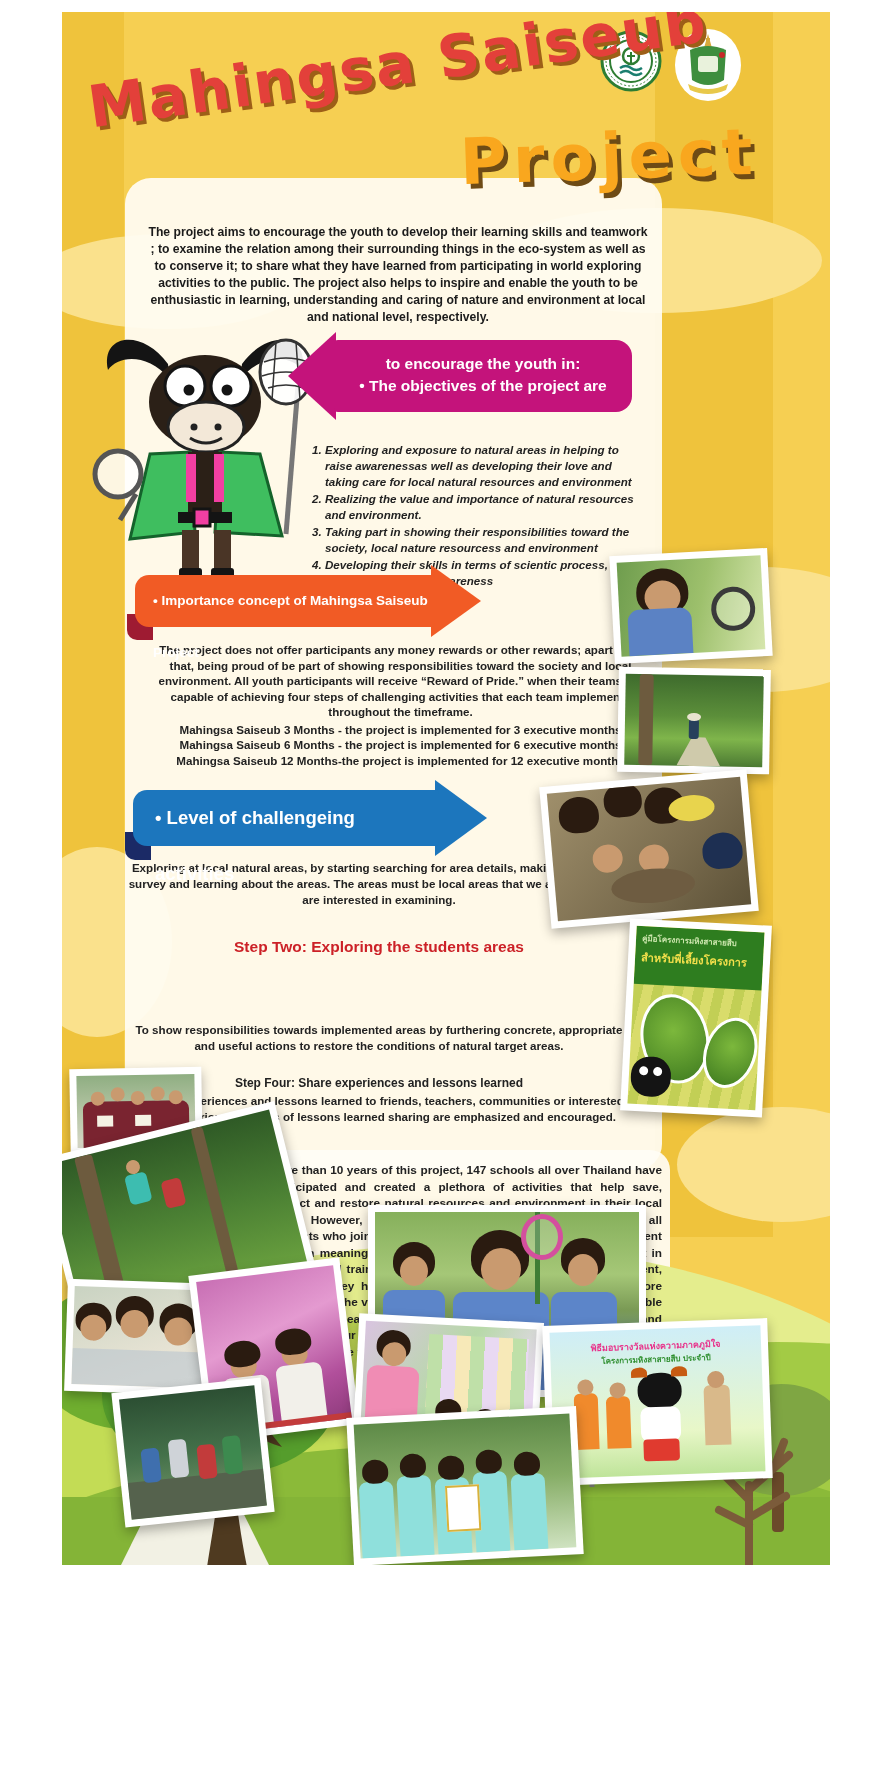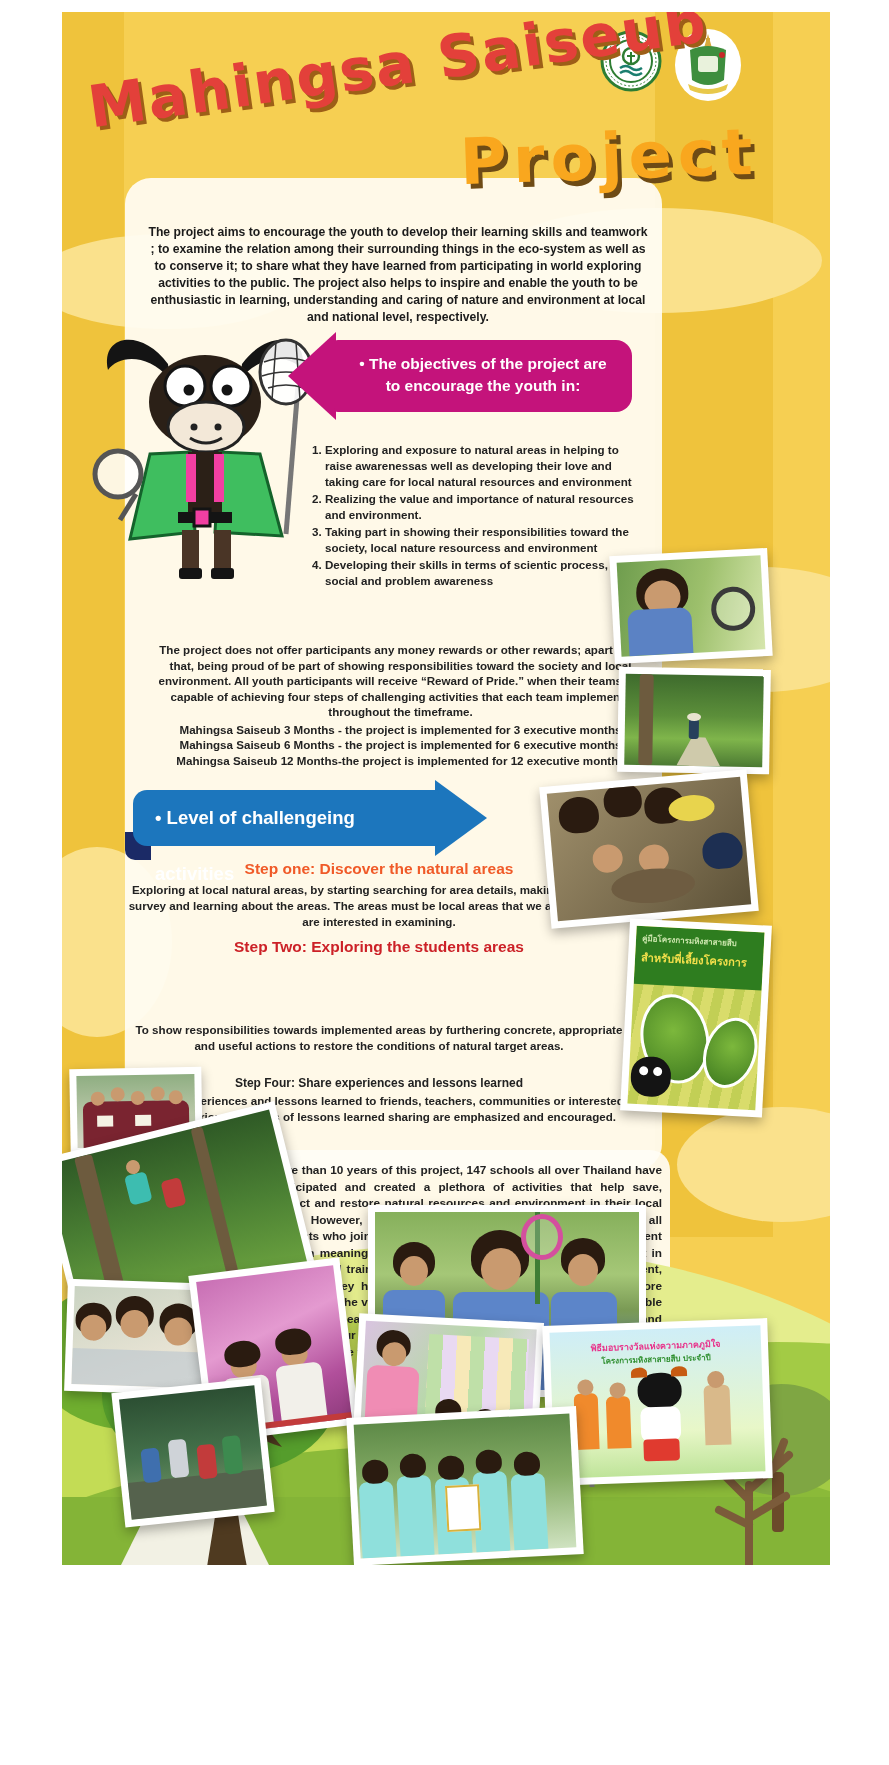--- a/index.html
+++ b/index.html
@@ -63,21 +63,21 @@
   .b-blue{left:71px;top:778px;width:306px;height:56px;}
   .b-blue .body{background:#1C76BD;border-radius:14px 4px 4px 14px;
                 font-size:18.5px;line-height:56px;padding-left:22px;box-sizing:border-box;}
   .b-blue .head{right:-48px;top:-10px;width:52px;height:76px;background:#1C76BD;
                 clip-path:polygon(0 0,100% 50%,0 100%);}
   .b-blue .fold{left:-8px;bottom:-14px;width:26px;height:28px;background:#1B2A66;border-radius:0 0 0 10px;}
 
   
   .obj-list{left:246px;top:430px;width:326px;font-size:11.6px;line-height:16px;font-weight:700;color:#222;}
   .obj-list ol{margin:0;padding-left:17px;}
-  .obj-list li{margin:0 0 1px 0;}
+  .obj-list li{margin:0 0 1px 0;font-style:italic;}
   .reward{left:86px;top:630px;width:505px;text-align:center;font-size:11.6px;line-height:15.5px;
           font-weight:700;color:#222;}
   .months{margin-top:2px;}
   .steps{color:#222;}
   .step{position:absolute;left:66px;width:502px;text-align:center;}
   .step h3{margin:0 0 4px 0;font-size:15.5px;font-weight:800;}
   .step p{margin:0;font-size:11.6px;line-height:16px;font-weight:700;}
   .st1{top:848px;} .st1 h3{color:#F05A28;}
   .st2{top:926px;} .st2 h3{color:#CC2127;}
   .st3{top:1010px;} .st3 h3{color:#EA1380;}
@@ -193,22 +193,22 @@
     </svg>
 
     <div class="abs title1">Mahingsa Saiseub</div>
     <div class="abs title2">Project</div>
 
     <div class="abs intro">The project aims to encourage the youth to develop their learning skills and teamwork ; to examine the relation among their surrounding things in the eco-system as well as to conserve it; to share what they have learned from participating in world exploring activities to the public. The project also helps to inspire and enable the youth to be enthusiastic in learning, understanding and caring of nature and environment at local and national level, respectively.</div>
 
     <div class="banner b-pink">
       <div class="head"></div>
       <div class="body">
+        <div>to encourage the youth in:</div>
         <div>• The objectives of the project are</div>
-        <div>to encourage the youth in:</div>
       </div>
     </div>
 
     <svg class="abs" style="left:28px;top:312px;" width="230" height="258" viewBox="0 0 230 258">
       <path d="M78,40 C52,4 10,10 18,46 C28,32 56,28 80,55 Z" fill="#141414"></path>
       <path d="M152,40 C178,4 220,10 212,46 C202,32 174,28 150,55 Z" fill="#141414"></path>
       <ellipse cx="115" cy="78" rx="56" ry="47" fill="#2B2017"></ellipse>
       <circle cx="95" cy="62" r="20" fill="#fff" stroke="#141414" stroke-width="3"></circle>
       <circle cx="141" cy="62" r="20" fill="#fff" stroke="#141414" stroke-width="3"></circle>
       <circle cx="99" cy="66" r="5.5" fill="#141414"></circle>
@@ -237,39 +237,43 @@
 
     <div class="abs obj-list">
       <ol>
         <li>Exploring and exposure to natural areas in helping to raise awarenessas well as developing their love and taking care for local natural resources and environment</li>
         <li>Realizing the value and importance of natural resources and environment.</li>
         <li>Taking part in showing their responsibilities toward the society, local nature resourcess and environment</li>
         <li>Developing their skills in terms of scientic process, social and problem awareness</li>
       </ol>
     </div>
 
+    <div class="banner b-orange">
+      <div class="fold"></div>
+      <div class="head"></div>
+      <div class="body">• Importance concept of Mahingsa Saiseub Project</div>
+    </div>
 
     <div class="abs reward">
       <div>The project does not offer participants any money rewards or other rewards;  apart from that, being proud of be part of showing responsibilities toward the society and local environment.  All youth participants will receive “Reward of Pride.” when their teams are capable of achieving four steps of challenging activities that each team implements throughout the timeframe.</div>
       <div class="months">
         <div>Mahingsa Saiseub 3 Months - the project is implemented for 3 executive months</div>
         <div>Mahingsa Saiseub 6 Months - the project is implemented for 6 executive months</div>
         <div>Mahingsa Saiseub 12 Months-the project is implemented for 12 executive months</div>
       </div>
     </div>
 
     <div class="banner b-blue">
       <div class="fold"></div>
       <div class="head"></div>
       <div class="body">• Level of challengeing activities</div>
     </div>
 
     <div class="steps">
       <div class="step st1">
-        <h3>Step one: Discover the natural areas</h3>
         <p>Exploring at local natural areas, by starting searching for area details, making preliminary survey and learning about the areas. The areas must be local areas that we and our friends are interested in examining.</p>
       </div>
       <div class="step st2">
         <h3>Step Two: Exploring the students areas</h3>
       </div>
       <div class="step st3">
         <p>To show responsibilities towards implemented areas by furthering concrete, appropriate and useful actions to restore the conditions of natural target areas.</p>
       </div>
       <div class="step st4">
         <h3>Step Four: Share experiences and lessons learned</h3>

